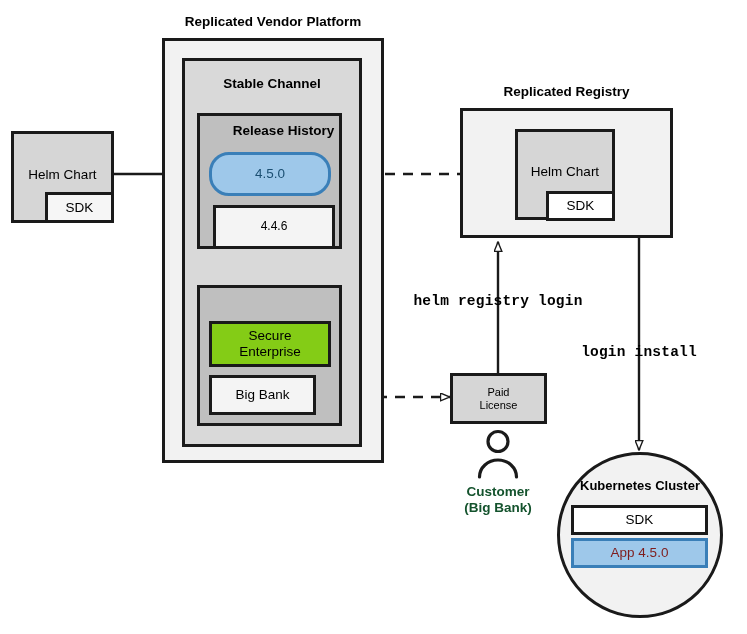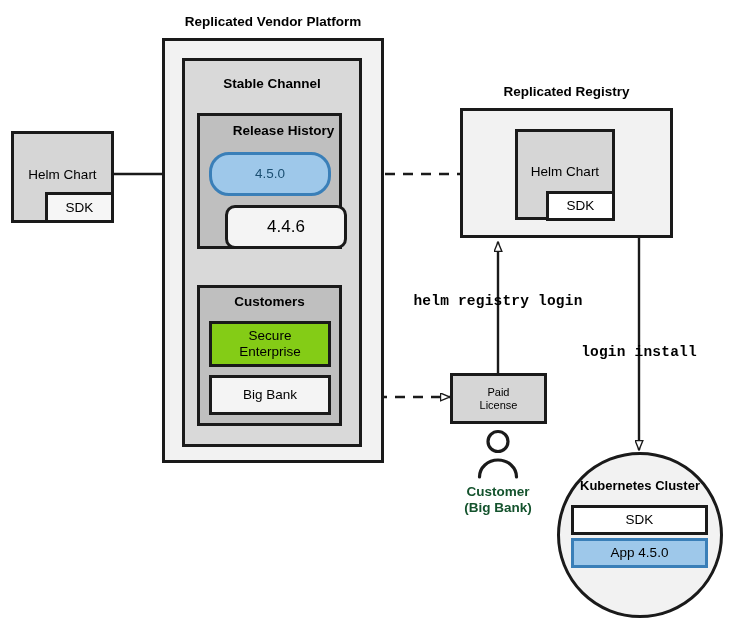--- a/index.html
+++ b/index.html
@@ -54,33 +54,32 @@
   <div class="b3" style="position:absolute;left:182px;top:58px;width:180px;height:389px;background:#d9d9d9;box-sizing:border-box;"></div>
   <div class="title" style="left:182px;top:76px;width:180px;font-size:13.5px;">Stable Channel</div>
 
   <div class="b3" style="position:absolute;left:197px;top:113px;width:145px;height:136px;background:#bfbfbf;box-sizing:border-box;"></div>
   <div class="title" style="left:197px;top:123px;width:145px;font-size:13.5px;padding-left:14px;">Release History</div>
 
   <div class="node b3" style="left:209px;top:152px;width:122px;height:44px;background:#9ec8ea;border-color:#3a7fb8;font-size:13.5px;border-radius:20px;">
     <span style="color:#1b4f72;">4.5.0</span>
   </div>
 
-  <div class="node b3" style="left:225px;top:205px;width:122px;height:44px;background:#f4f4f4;font-size:17px;border-radius:10px;">
+  <div class="node b3" style="left:213px;top:205px;width:122px;height:44px;background:#f4f4f4;font-size:12px;">
     <span>4.4.6</span>
   </div>
 
   <div class="b3" style="position:absolute;left:197px;top:285px;width:145px;height:141px;background:#bfbfbf;box-sizing:border-box;"></div>
-  <div class="title" style="left:197px;top:294px;width:145px;font-size:13.5px;">Customers</div>
 
   <div class="node b3" style="left:209px;top:321px;width:122px;height:46px;background:#84cc16;font-size:13.5px;white-space:pre-line;">
     <span style="white-space:pre-line;">Secure
 Enterprise</span>
   </div>
 
-  <div class="node b3" style="left:209px;top:375px;width:122px;height:40px;background:#f4f4f4;font-size:13.5px;">
+  <div class="node b3" style="left:209px;top:375px;width:107px;height:40px;background:#f4f4f4;font-size:13.5px;">
     <span>Big Bank</span>
   </div>
 
   <div class="title" style="left:460px;top:84px;width:213px;font-size:13.5px;">Replicated Registry</div>
 
   <div class="b3" style="position:absolute;left:460px;top:108px;width:213px;height:130px;background:#f2f2f2;box-sizing:border-box;"></div>
 
   <div class="node b3" style="left:515px;top:129px;width:100px;height:91px;background:#d6d6d6;font-size:13.5px;">
     <span style="position:absolute;left:0;right:0;top:32px;">Helm Chart</span>
   </div>
@@ -108,16 +107,16 @@
   <div style="position:absolute;left:557px;top:452px;width:166px;height:166px;border-radius:50%;
               background:#f2f2f2;border:3px solid #1a1a1a;box-sizing:border-box;"></div>
 
   <div class="title" style="left:557px;top:479px;width:166px;font-size:13px;">Kubernetes Cluster</div>
 
   <div class="node b3" style="left:571px;top:505px;width:137px;height:30px;background:#ffffff;font-size:13.5px;">
     <span>SDK</span>
   </div>
 
   <div class="node b3" style="left:571px;top:538px;width:137px;height:30px;background:#9ec8ea;border-color:#3a7fb8;font-size:13.5px;">
-    <span style="color:#000000;">App 4.5.0</span>
+    <span style="color:#7f1d1d;">App 4.5.0</span>
   </div>
 
 </div>
 
 </body></html>

